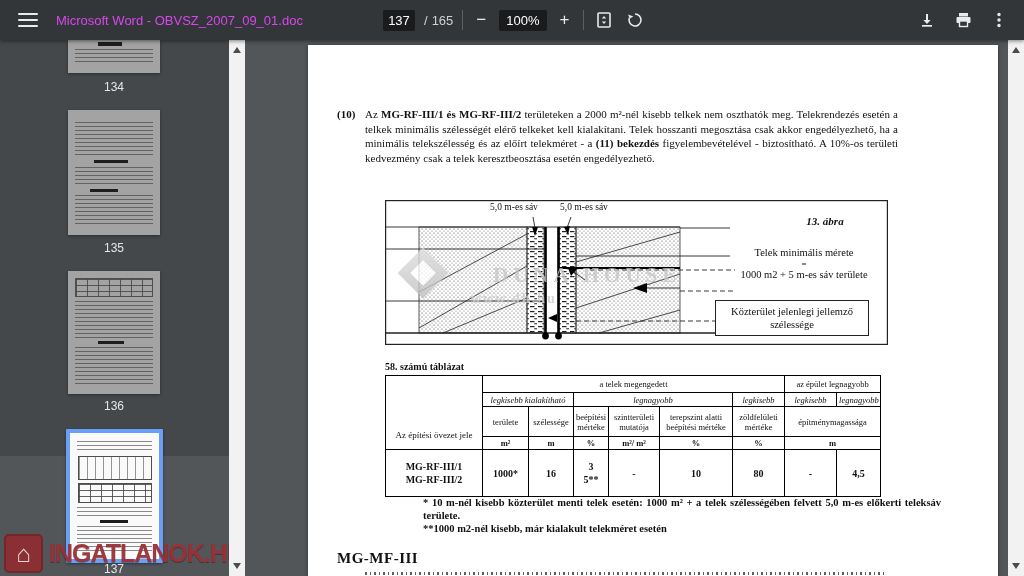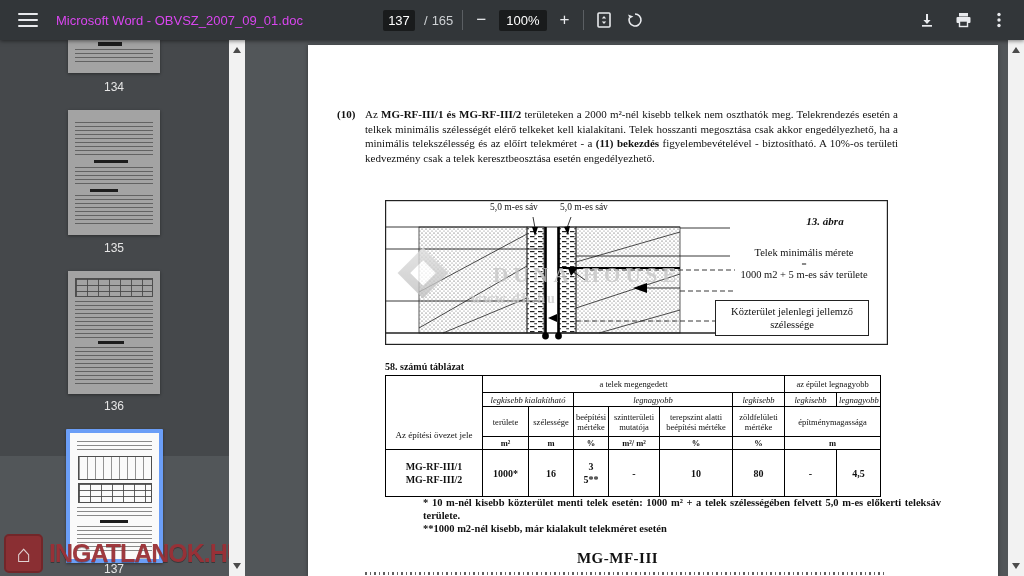--- a/index.html
+++ b/index.html
@@ -55,21 +55,21 @@
   .duna .t1{position:absolute;left:58px;top:18px;font-size:21px;font-weight:bold;letter-spacing:5px;color:#c6c6c6;font-family:"Liberation Serif",serif;white-space:nowrap;margin-left:44px;}
   .duna .t2{position:absolute;left:80px;top:46px;font-size:14px;font-weight:bold;letter-spacing:2px;color:#cccccc;font-family:"Liberation Serif",serif;}
   
   .tbl-title{position:absolute;left:77px;top:316px;font-size:10px;font-weight:bold;}
   table.t58{position:absolute;left:77px;top:330px;width:495px;border-collapse:collapse;table-layout:fixed;font-family:"Liberation Serif",serif;}
   table.t58 td{border:1px solid #000;text-align:center;vertical-align:middle;font-size:8.5px;line-height:10px;padding:1px 2px;overflow:hidden;}
   table.t58 .unit{font-weight:bold;font-size:8.5px;}
   table.t58 .zonehead{vertical-align:bottom;padding-bottom:9px;font-size:9px;}
   table.t58 .data{font-weight:bold;font-size:10px;line-height:13px;height:44px;}
   .footnotes{position:absolute;left:77px;top:451px;width:518px;font-size:10.5px;font-weight:bold;line-height:13px;text-align:justify;margin-left:38px;}
-  .next-heading{position:absolute;left:29px;top:505px;width:561px;text-align:center;font-size:15px;font-weight:bold;letter-spacing:.5px;}
+  .next-heading{position:absolute;left:29px;top:505px;width:561px;font-size:15px;font-weight:bold;letter-spacing:.5px;}
   .clipped-line{position:absolute;left:57px;top:527px;width:520px;height:3px;background-image:repeating-linear-gradient(90deg,#2a2a2a 0 2px,transparent 2px 5px,#2a2a2a 5px 6px,transparent 6px 9px);opacity:.75;}
   b{font-weight:bold;}
 </style>
 </head>
 <body>
 
 <header class="toolbar">
   <div class="hamburger">
       <i></i>
       <i></i>

